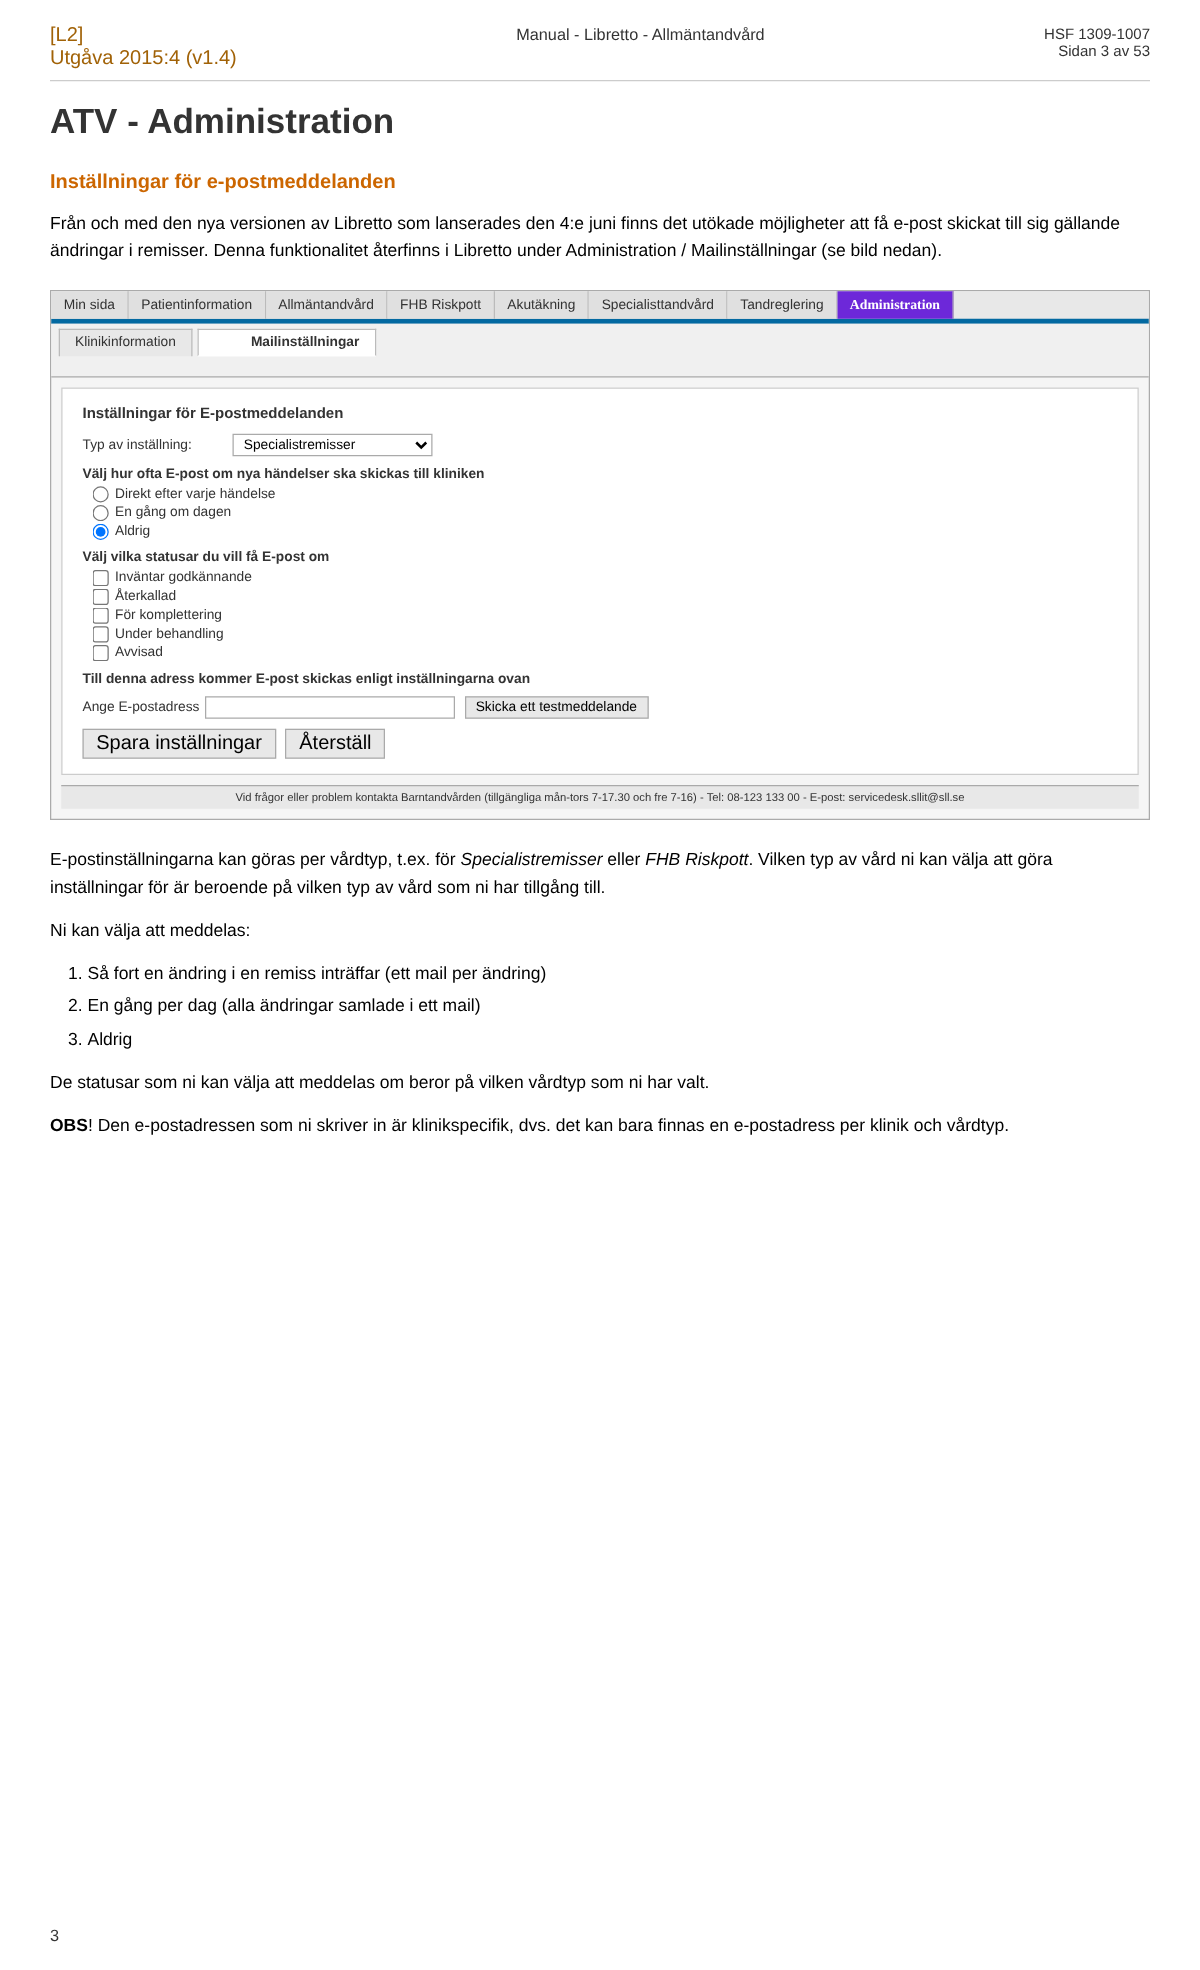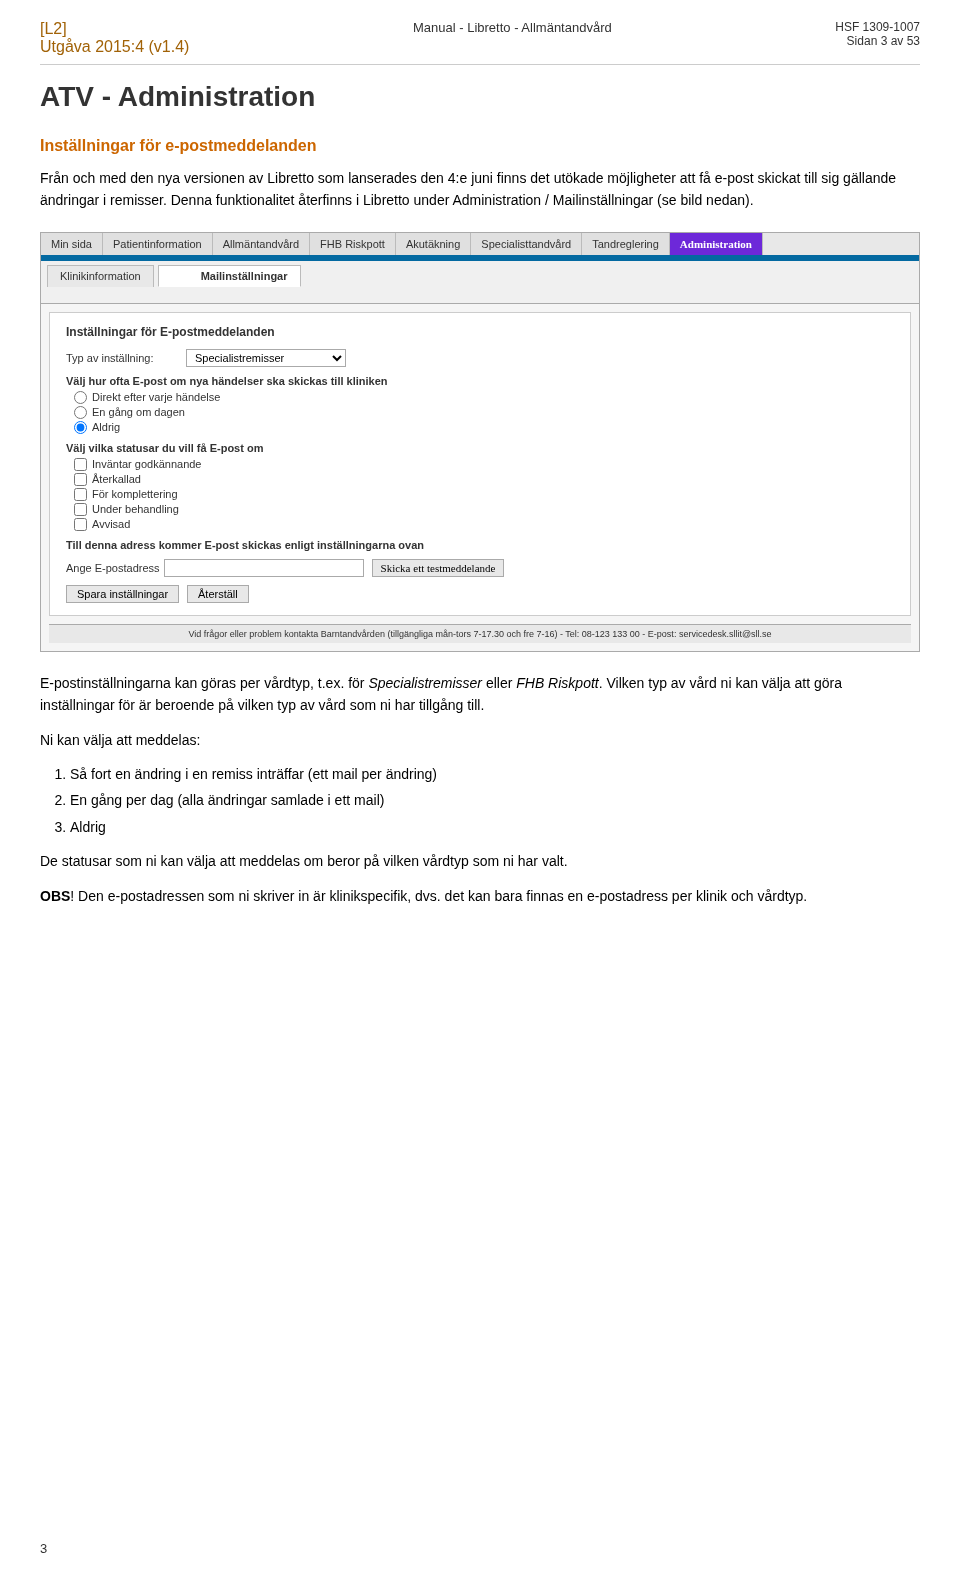--- a/index.html
+++ b/index.html
@@ -59,21 +59,21 @@
     
     .ui-mockup {
       border: 1px solid #aaa;
       margin: 20px 0;
       background: #f5f5f5;
     }
     
     .nav-bar {
       display: flex;
       background: #e8e8e8;
-      border-bottom: 6px solid #0369a1;
+      border-bottom: 4px solid #0369a1;
       font-size: 11px;
     }
     .nav-item {
       padding: 5px 10px;
       border-right: 1px solid #bbb;
       cursor: pointer;
       white-space: nowrap;
       color: #333;
       background: #e0e0e0;
     }
@@ -175,27 +175,26 @@
       padding: 1px 3px;
       height: 18px;
     }
     .email-btn {
       margin-left: 8px;
       font-size: 11px;
       padding: 2px 8px;
       border: 1px solid #aaa;
       background: #e8e8e8;
       cursor: pointer;
-      font-family: Liberation Serif, serif;
     }
     .btn-row {
       margin-top: 8px;
     }
     .ui-btn {
-      font-size: 11px;
+      font-size: 16px;
       padding: 2px 10px;
       border: 1px solid #aaa;
       background: #e8e8e8;
       cursor: pointer;
       margin-right: 4px;
     }
     
     .info-bar {
       background: #e8e8e8;
       border-top: 1px solid #aaa;

